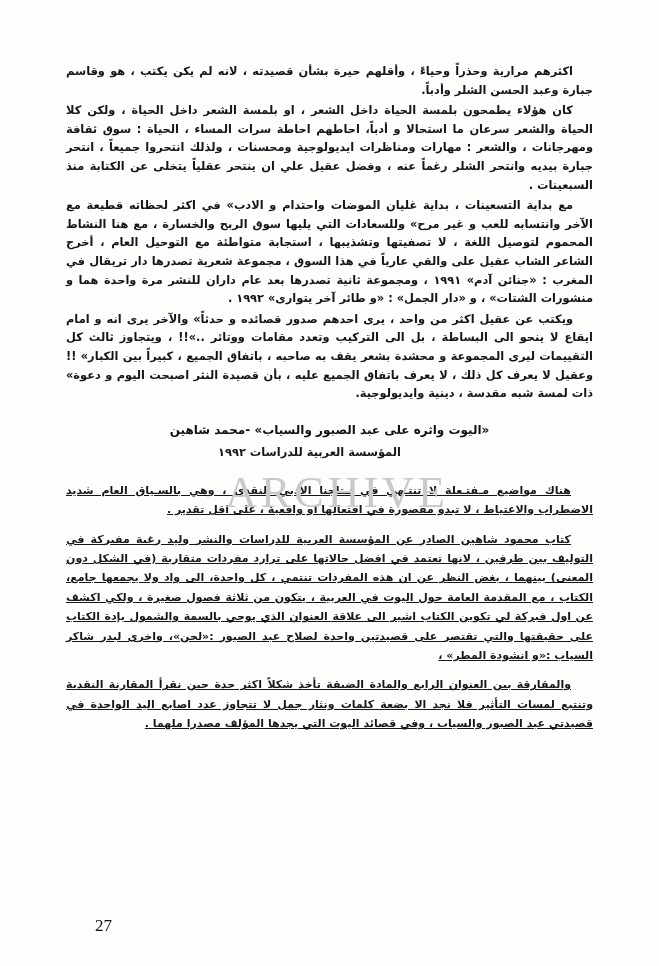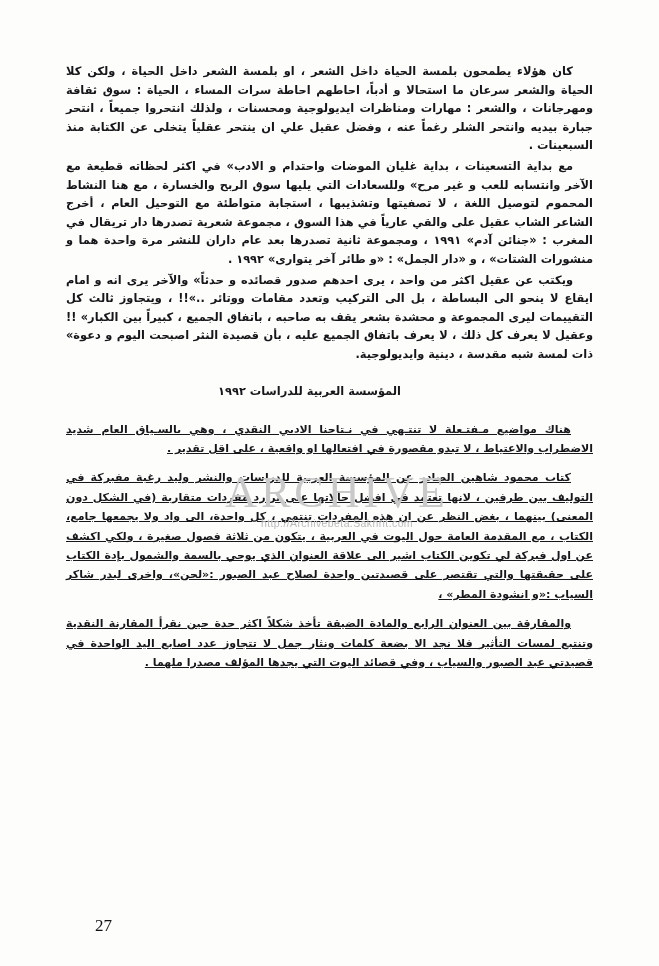--- a/index.html
+++ b/index.html
@@ -110,36 +110,37 @@
     direction: ltr;
   }
 </style>
 </head>
 <body>
 
 <div class="page">
 
   <div class="content">
 
+    <p class="para">اكثرهم مرارية وحذراً وحياءً ، وأقلهم حيرة بشأن قصيدته ، لانه لم يكن يكتب ، هو وقاسم جبارة وعبد الحسن الشلر وأدباً.</p>
     <p class="para">كان هؤلاء يطمحون بلمسة الحياة داخل الشعر ، او بلمسة الشعر داخل الحياة ، ولكن كلا الحياة والشعر سرعان ما استحالا و أدباً، احاطهم احاطة سرات المساء ، الحياة : سوق ثقافة ومهرجانات ، والشعر : مهارات ومناظرات ايديولوجية ومحسنات ، ولذلك انتحروا جميعاً ، انتحر جبارة بيديه وانتحر الشلر رغماً عنه ، وفضل عقيل علي ان ينتحر عقلياً يتخلى عن الكتابة منذ السبعينات .</p>
     <p class="para">مع بداية التسعينات ، بداية غليان الموضات واحتدام و الادب» في اكثر لحظاته قطيعة مع الآخر وانتسابه للعب و غير مرح» وللسعادات التي يليها سوق الربح والخسارة ، مع هنا النشاط المحموم لتوصيل اللغة ، لا تصفيتها وتشذيبها ، استجابة متواطئة مع التوحيل العام ، أخرج الشاعر الشاب عقيل على والقي عارياً في هذا السوق ، مجموعة شعرية تصدرها دار تريقال في المغرب : «جنائن آدم» ١٩٩١ ، ومجموعة ثانية تصدرها بعد عام داران للنشر مرة واحدة هما و منشورات الشتات» ، و «دار الجمل» : «و طائر آخر يتوارى» ١٩٩٢ .</p>
     <p class="para red">ويكتب عن عقيل اكثر من واحد ، يرى احدهم صدور قصائده و حدثاً» والآخر يرى انه و امام ايقاع لا ينحو الى البساطة ، بل الى التركيب وتعدد مقامات ووتائر ..»!! ، ويتجاوز ثالث كل التقييمات ليرى المجموعة و محشدة بشعر يقف به صاحبه ، باتفاق الجميع ، كبيراً بين الكبار» !! وعقيل لا يعرف كل ذلك ، لا يعرف باتفاق الجميع عليه ، بأن قصيدة النثر اصبحت اليوم و دعوة» ذات لمسة شبه مقدسة ، دينية وايديولوجية.</p>
 
     <div class="citation">
+      <div class="cite-line1">«اليوت واثره على عبد الصبور والسياب»  -محمد شاهين</div>
       <div class="cite-line2">المؤسسة العربية للدراسات ١٩٩٢</div>
     </div>
 
     <div class="lower">
       <p class="para2">هناك مواضيع مـفتـعلة لا تنتـهي في نـتاجنا الادبي النقدي ، وهي بالسـياق العام شديد الاضطراب والاعتياط ، لا تبدو مقصورة في افتعالها او واقعية ، على اقل تقدير .</p>
       <p class="para2">كتاب محمود شاهين الصادر عن المؤسسة العربية للدراسات والنشر وليد رغبة مفبركة في التوليف بين طرفين ، لانها تعتمد في افضل حالاتها على ترارد مفردات متقاربة (في الشكل دون المعنى) بينهما ، بغض النظر عن ان هذه المفردات تنتمي ، كل واحدة، الى واد ولا يجمعها جامع، الكتاب ، مع المقدمة العامة حول اليوت في العربية ، يتكون من ثلاثة فصول صغيرة ، ولكي اكشف عن اول فبركة لي تكوين الكتاب اشير الى علاقة العنوان الذي يوحي بالسمة والشمول بإدة الكتاب على حقيقتها والتي تقتصر على قصيدتين واحدة لصلاح عبد الصبور :«لحن»، واخرى لبدر شاكر السياب :«و انشودة المطر» ،</p>
       <p class="para2">والمقارقة بين العنوان الرابع والمادة الضيقة تأخذ شكلاً اكثر حدة حين نقرأ المقارنة النقدية وتنتبع لمسات التأثير فلا نجد الا بضعة كلمات ونثار جمل لا تتجاوز عدد اصابع اليد الواحدة في قصيدتي عبد الصبور والسياب ، وفي قصائد اليوت التي يجدها المؤلف مصدرا ملهما .</p>
     </div>
 
   </div>
 
   <div class="watermark">
     <div class="wm-title">ARCHIVE</div>
-    <div class="wm-url">http://Archivebeta.Sakhrit.com</div>
   </div>
 
   <div class="pagenum">27</div>
 
 </div>
 
 </body></html>

